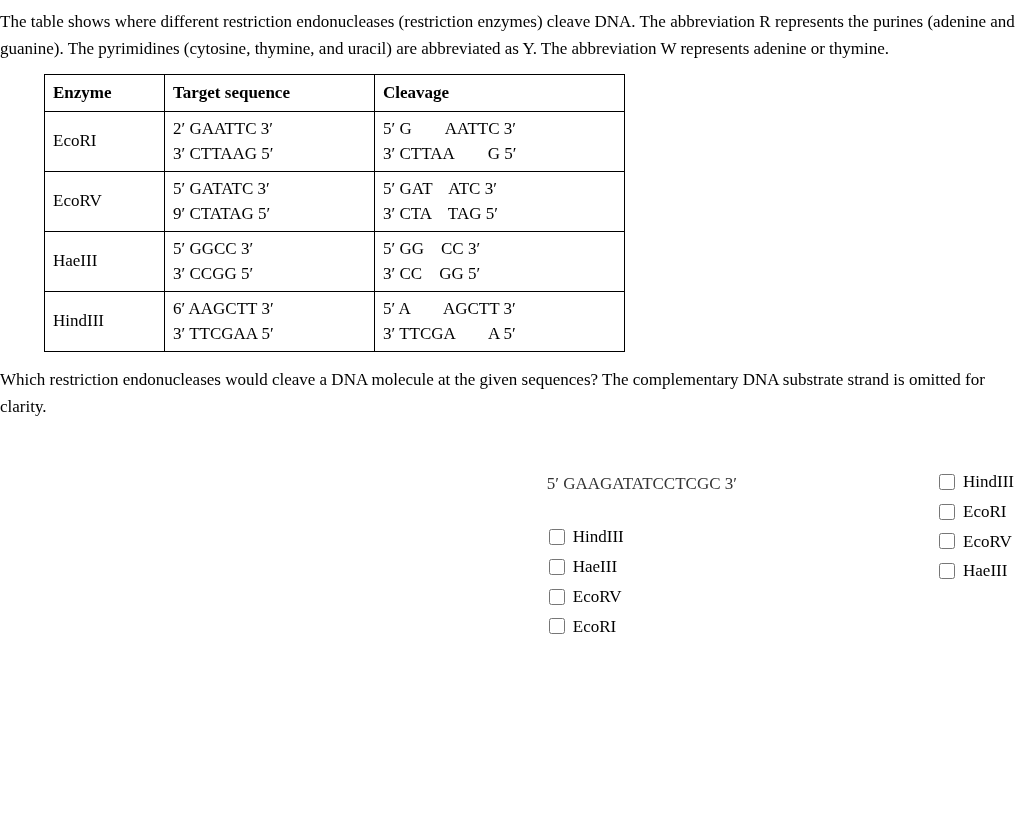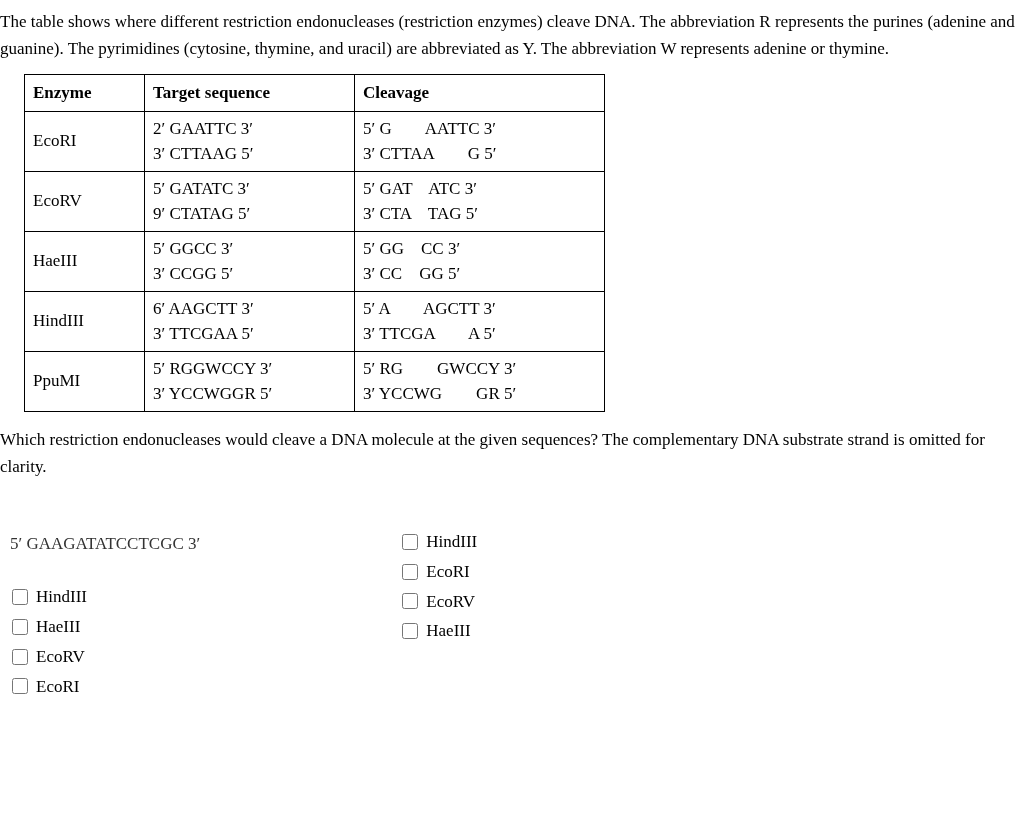--- a/index.html
+++ b/index.html
@@ -8,41 +8,42 @@
       font-size: 17px;
       line-height: 1.6;
       margin: 0;
       padding: 8px 0 0 0;
       width: 1024px;
       color: #000;
     }
     .intro { margin-bottom: 12px; }
     .enzyme-table {
       border-collapse: collapse;
-      margin-left: 24px;
+      margin-left: 44px;
       margin-bottom: 14px;
     }
     .enzyme-table th, .enzyme-table td {
       border: 1px solid #000;
       padding: 4px 8px;
       text-align: left;
       vertical-align: middle;
       font-family: Georgia, 'Times New Roman', serif;
       font-size: 17px;
     }
     .enzyme-table th { font-weight: bold; }
     .enzyme-table .col-enzyme { width: 120px; }
     .enzyme-table .col-target  { width: 210px; }
     .enzyme-table .col-cleave  { width: 250px; }
     .seq-line { line-height: 1.5; white-space: pre; }
     .question-text { margin-bottom: 50px; }
     .sequences {
       display: flex;
       gap: 200px;
       margin: 0 10px 36px 10px;
+      justify-content: flex-end;
     }
     .sequence-block { flex: 0 0 auto; }
     .sequence-header {
       color: #333;
       margin-bottom: 28px;
     }
     .options { margin-left: 2px; }
     .option {
       display: flex;
       align-items: center;
@@ -107,31 +108,20 @@
       <td>HindIII</td>
       <td>
         <div class="seq-line">6′ AAGCTT 3′</div>
         <div class="seq-line">3′ TTCGAA 5′</div>
       </td>
       <td>
         <div class="seq-line">5′ A        AGCTT 3′</div>
         <div class="seq-line">3′ TTCGA        A 5′</div>
       </td>
     </tr>
-    <tr>
-      <td>PpuMI</td>
-      <td>
-        <div class="seq-line">5′ RGGWCCY 3′</div>
-        <div class="seq-line">3′ YCCWGGR 5′</div>
-      </td>
-      <td>
-        <div class="seq-line">5′ RG        GWCCY 3′</div>
-        <div class="seq-line">3′ YCCWG        GR 5′</div>
-      </td>
-    </tr>
   </tbody>
 </table>
 
 <div class="question-text">Which restriction endonucleases would cleave a DNA molecule at the given sequences? The complementary DNA substrate strand is omitted for clarity.</div>
 
 <div class="sequences">
   <div class="sequence-block">
     <div class="sequence-header">5′ GAAGATATCCTCGC 3′</div>
     <div class="options">
       <label class="option">

